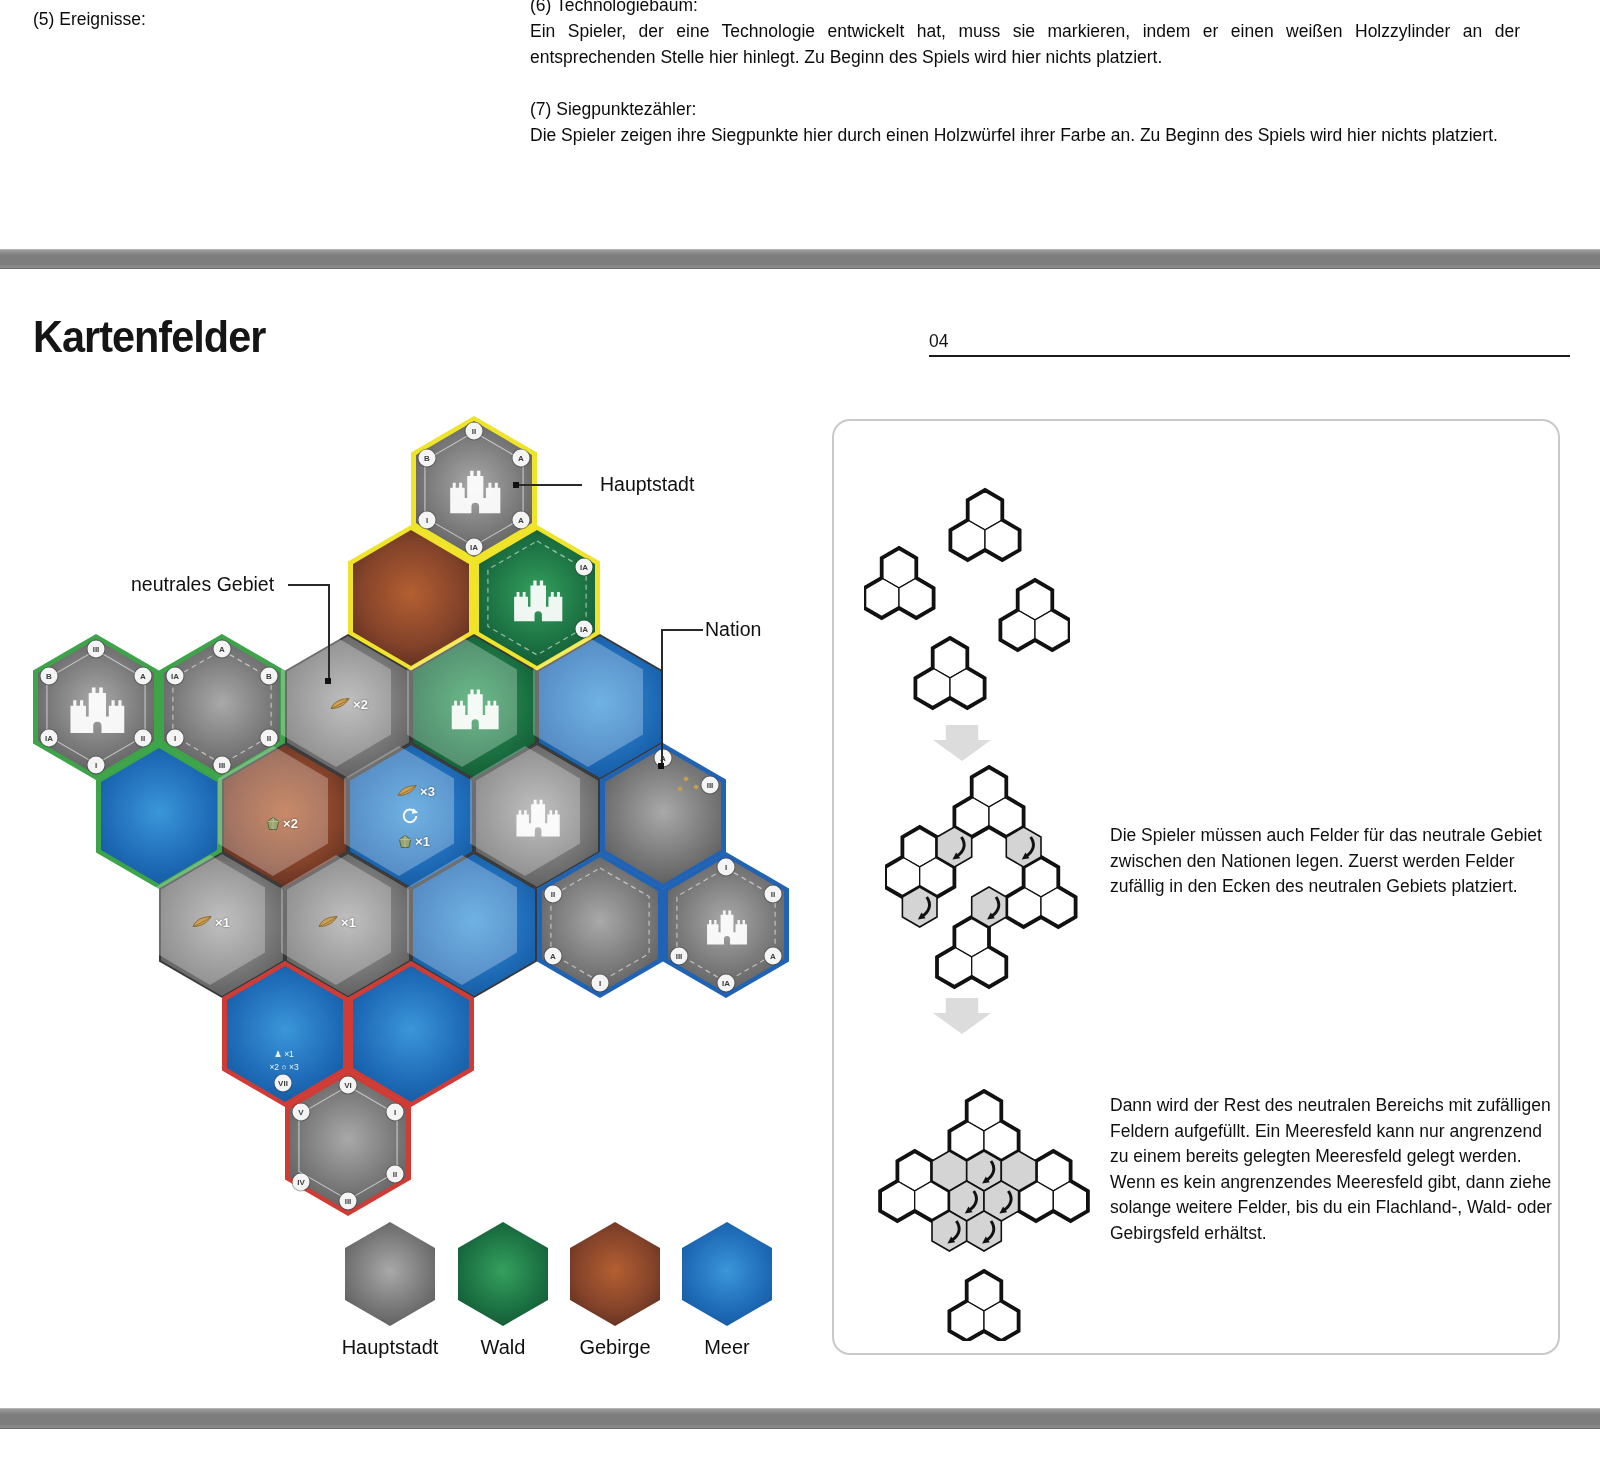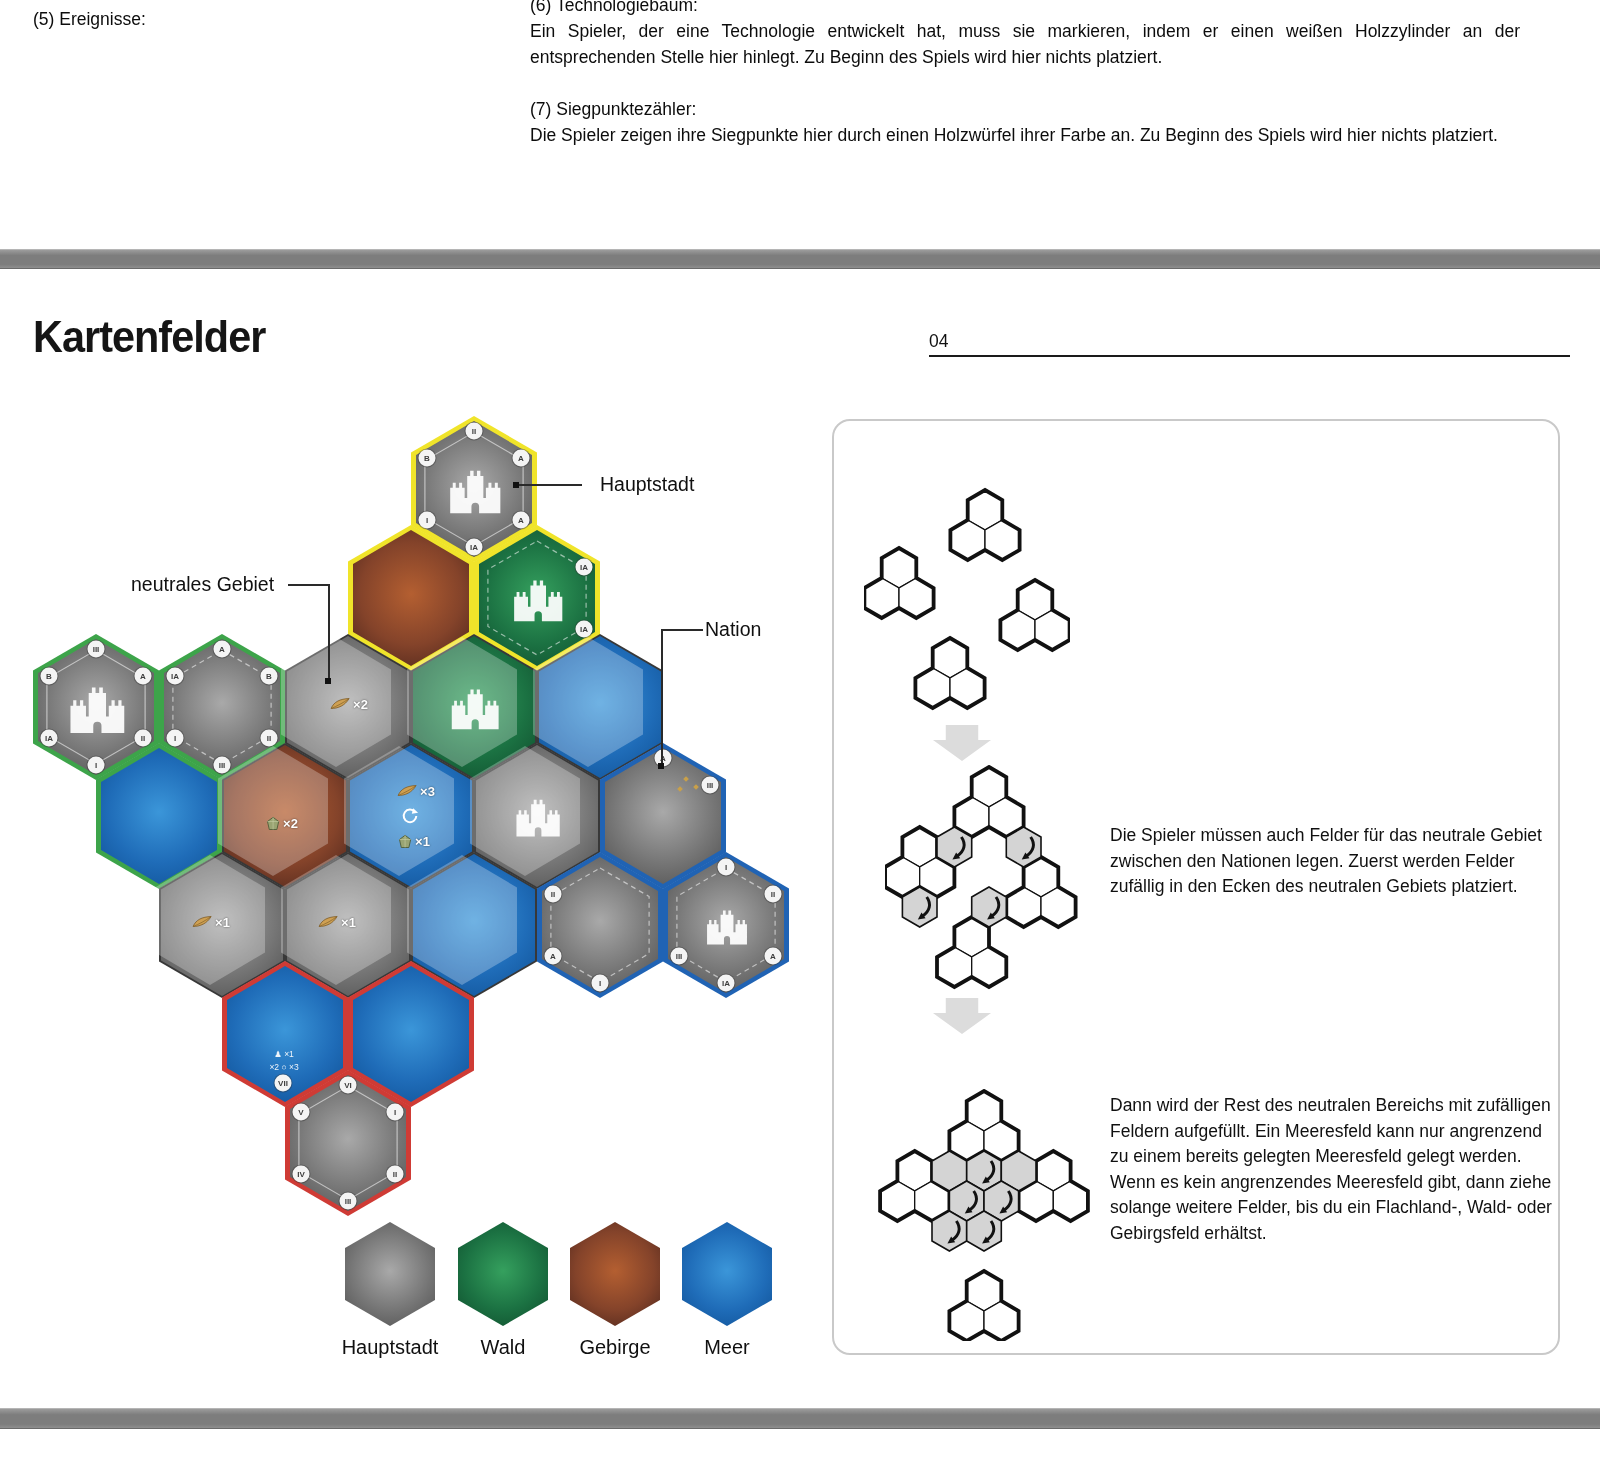--- a/index.html
+++ b/index.html
@@ -304,21 +304,21 @@
     <div class="hex" style="left: 285px; top: 1070px; width: 126px; height: 146px;">
       <div class="hex-shape" style="background: rgb(207, 59, 53);"></div>
       <div class="hex-shape" style="inset: 5px; background: radial-gradient(circle at 50% 47%, rgb(169, 169, 169) 0%, rgb(118, 118, 118) 55%, rgb(77, 77, 77) 100%);"></div>
       <svg class="hex-svg" viewBox="0 0 126 146">
         <polygon points="63,16.1 112.1,44.5 112.1,101.5 63,129.9 13.9,101.5 13.9,44.5" fill="none" stroke="rgba(255,255,255,.55)" stroke-width="1.2"></polygon>
       </svg>
       <div class="corner-circle" style="left: 63px; top: 15px;">VI</div>
       <div class="corner-circle" style="left: 110px; top: 42px;">I</div>
       <div class="corner-circle" style="left: 110px; top: 104px;">II</div>
       <div class="corner-circle" style="left: 63px; top: 131px;">III</div>
-      <div class="corner-circle" style="left: 16px; top: 104px;">IV</div>
+      <div class="corner-circle" style="left: 16px; top: 112px;">IV</div>
       <div class="corner-circle" style="left: 16px; top: 42px;">V</div>
     </div>
   </div>
 
 <div class="callout-label" style="left:600px;top:473px;">Hauptstadt</div>
 <div class="cline" style="left:518px;top:484px;width:64px;height:2px;"></div>
 <div class="cdot" style="left:513px;top:482px;"></div>
 
 <div class="callout-label" style="left:131px;top:573px;">neutrales Gebiet</div>
 <div class="cline" style="left:288px;top:584px;width:42px;height:2px;"></div>

